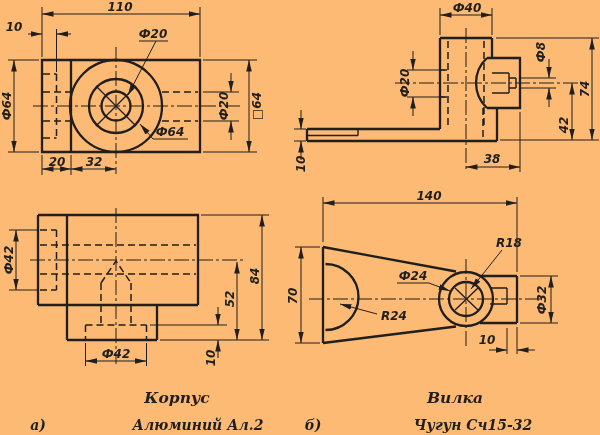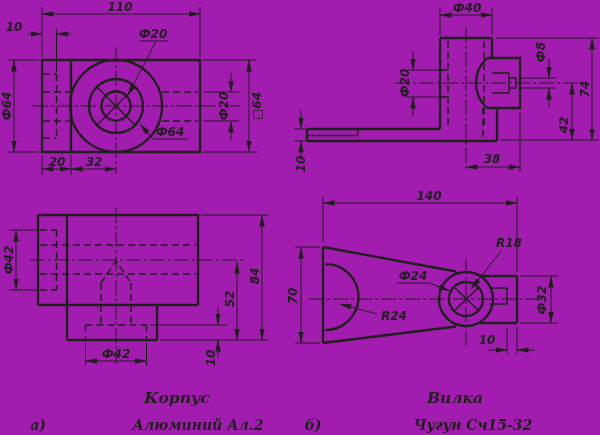--- a/index.html
+++ b/index.html
@@ -1,16 +1,16 @@
 <!DOCTYPE html>
 <html><head>
 <meta charset="utf-8">
 <style>
   html,body{margin:0;padding:0;background:#e8e6e2;}
-  #stage{width:600px;height:435px;background:#a21caf;position:relative;overflow:hidden;}
+  #stage{width:600px;height:435px;background:#fdba74;position:relative;overflow:hidden;}
   svg{display:block;}
   .thick{fill:none;stroke:#201f1d;stroke-width:2.3;stroke-linejoin:miter;}
   .med{fill:none;stroke:#201f1d;stroke-width:1.4;}
   .hid{fill:none;stroke:#201f1d;stroke-width:1.5;stroke-dasharray:7 4;}
   .cl{fill:none;stroke:#201f1d;stroke-width:1;stroke-dasharray:15 3 3 3;}
   .dim{fill:none;stroke:#201f1d;stroke-width:1;}
   text{fill:#201f1d;}
   .d{font:italic 600 12px "DejaVu Sans",sans-serif;}
   .cap{font:italic 600 15.5px "DejaVu Serif",serif;}
   .capS{font:italic 600 14px "DejaVu Serif",serif;}

